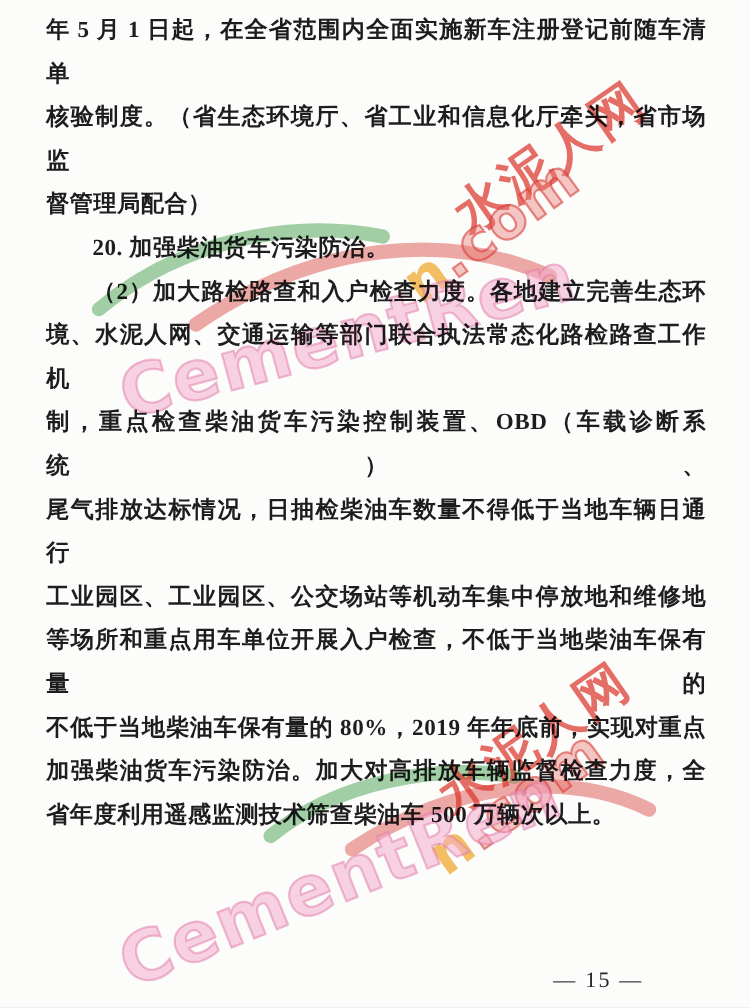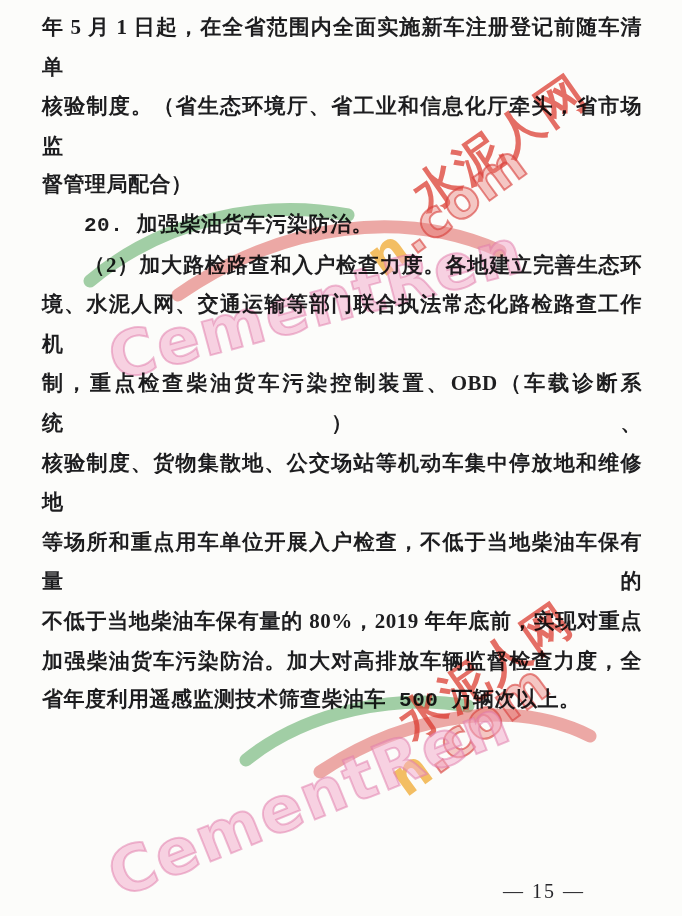--- a/index.html
+++ b/index.html
@@ -18,21 +18,21 @@
     width:600px;
     font-size:21px;
     line-height:39.6px;
     color:#1d1d1f;
     font-weight:600;
     text-align:justify;
     text-align-last:justify;
     letter-spacing:.5px;
   }
   .line.indent{text-indent:2em;}
-  .line.end{text-align-last:left;font-family:Liberation Mono, monospace;}
+  .line.end{text-align-last:left;}
   
   .footer{
     position:absolute;top:880px;right:48px;width:180px;
     font-size:20px;color:#26262a;text-align:center;letter-spacing:2px;
   }
   
   .wm-layer{
     position:absolute;inset:0;
     pointer-events:none;
     mix-blend-mode:multiply;
@@ -84,21 +84,22 @@
 <div class="page">
 
   <div class="text-block">
     <div class="line">年 5 月 1 日起，在全省范围内全面实施新车注册登记前随车清单</div>
     <div class="line">核验制度。（省生态环境厅、省工业和信息化厅牵头，省市场监</div>
     <div class="line end">督管理局配合）</div>
     <div class="line indent end">20. 加强柴油货车污染防治。</div>
     <div class="line indent">（2）加大路检路查和入户检查力度。各地建立完善生态环</div>
     <div class="line">境、水泥人网、交通运输等部门联合执法常态化路检路查工作机</div>
     <div class="line">制，重点检查柴油货车污染控制装置、OBD（车载诊断系统）、</div>
-    <div class="line">核验制度、货物集散地、公交场站等机动车集中停放地和维修地</div>
+    <div class="line">尾气排放达标情况，日抽检柴油车数量不得低于当地车辆日通行</div>
+    <div class="line">工业园区、工业园区、公交场站等机动车集中停放地和维修地</div>
     <div class="line">等场所和重点用车单位开展入户检查，不低于当地柴油车保有量的</div>
     <div class="line">不低于当地柴油车保有量的 80%，2019 年年底前，实现对重点</div>
     <div class="line">加强柴油货车污染防治。加大对高排放车辆监督检查力度，全</div>
     <div class="line end">省年度利用遥感监测技术筛查柴油车 500 万辆次以上。</div>
 
   </div>
 
   <div class="footer">— 15 —</div>
 
   <div class="wm-layer">

